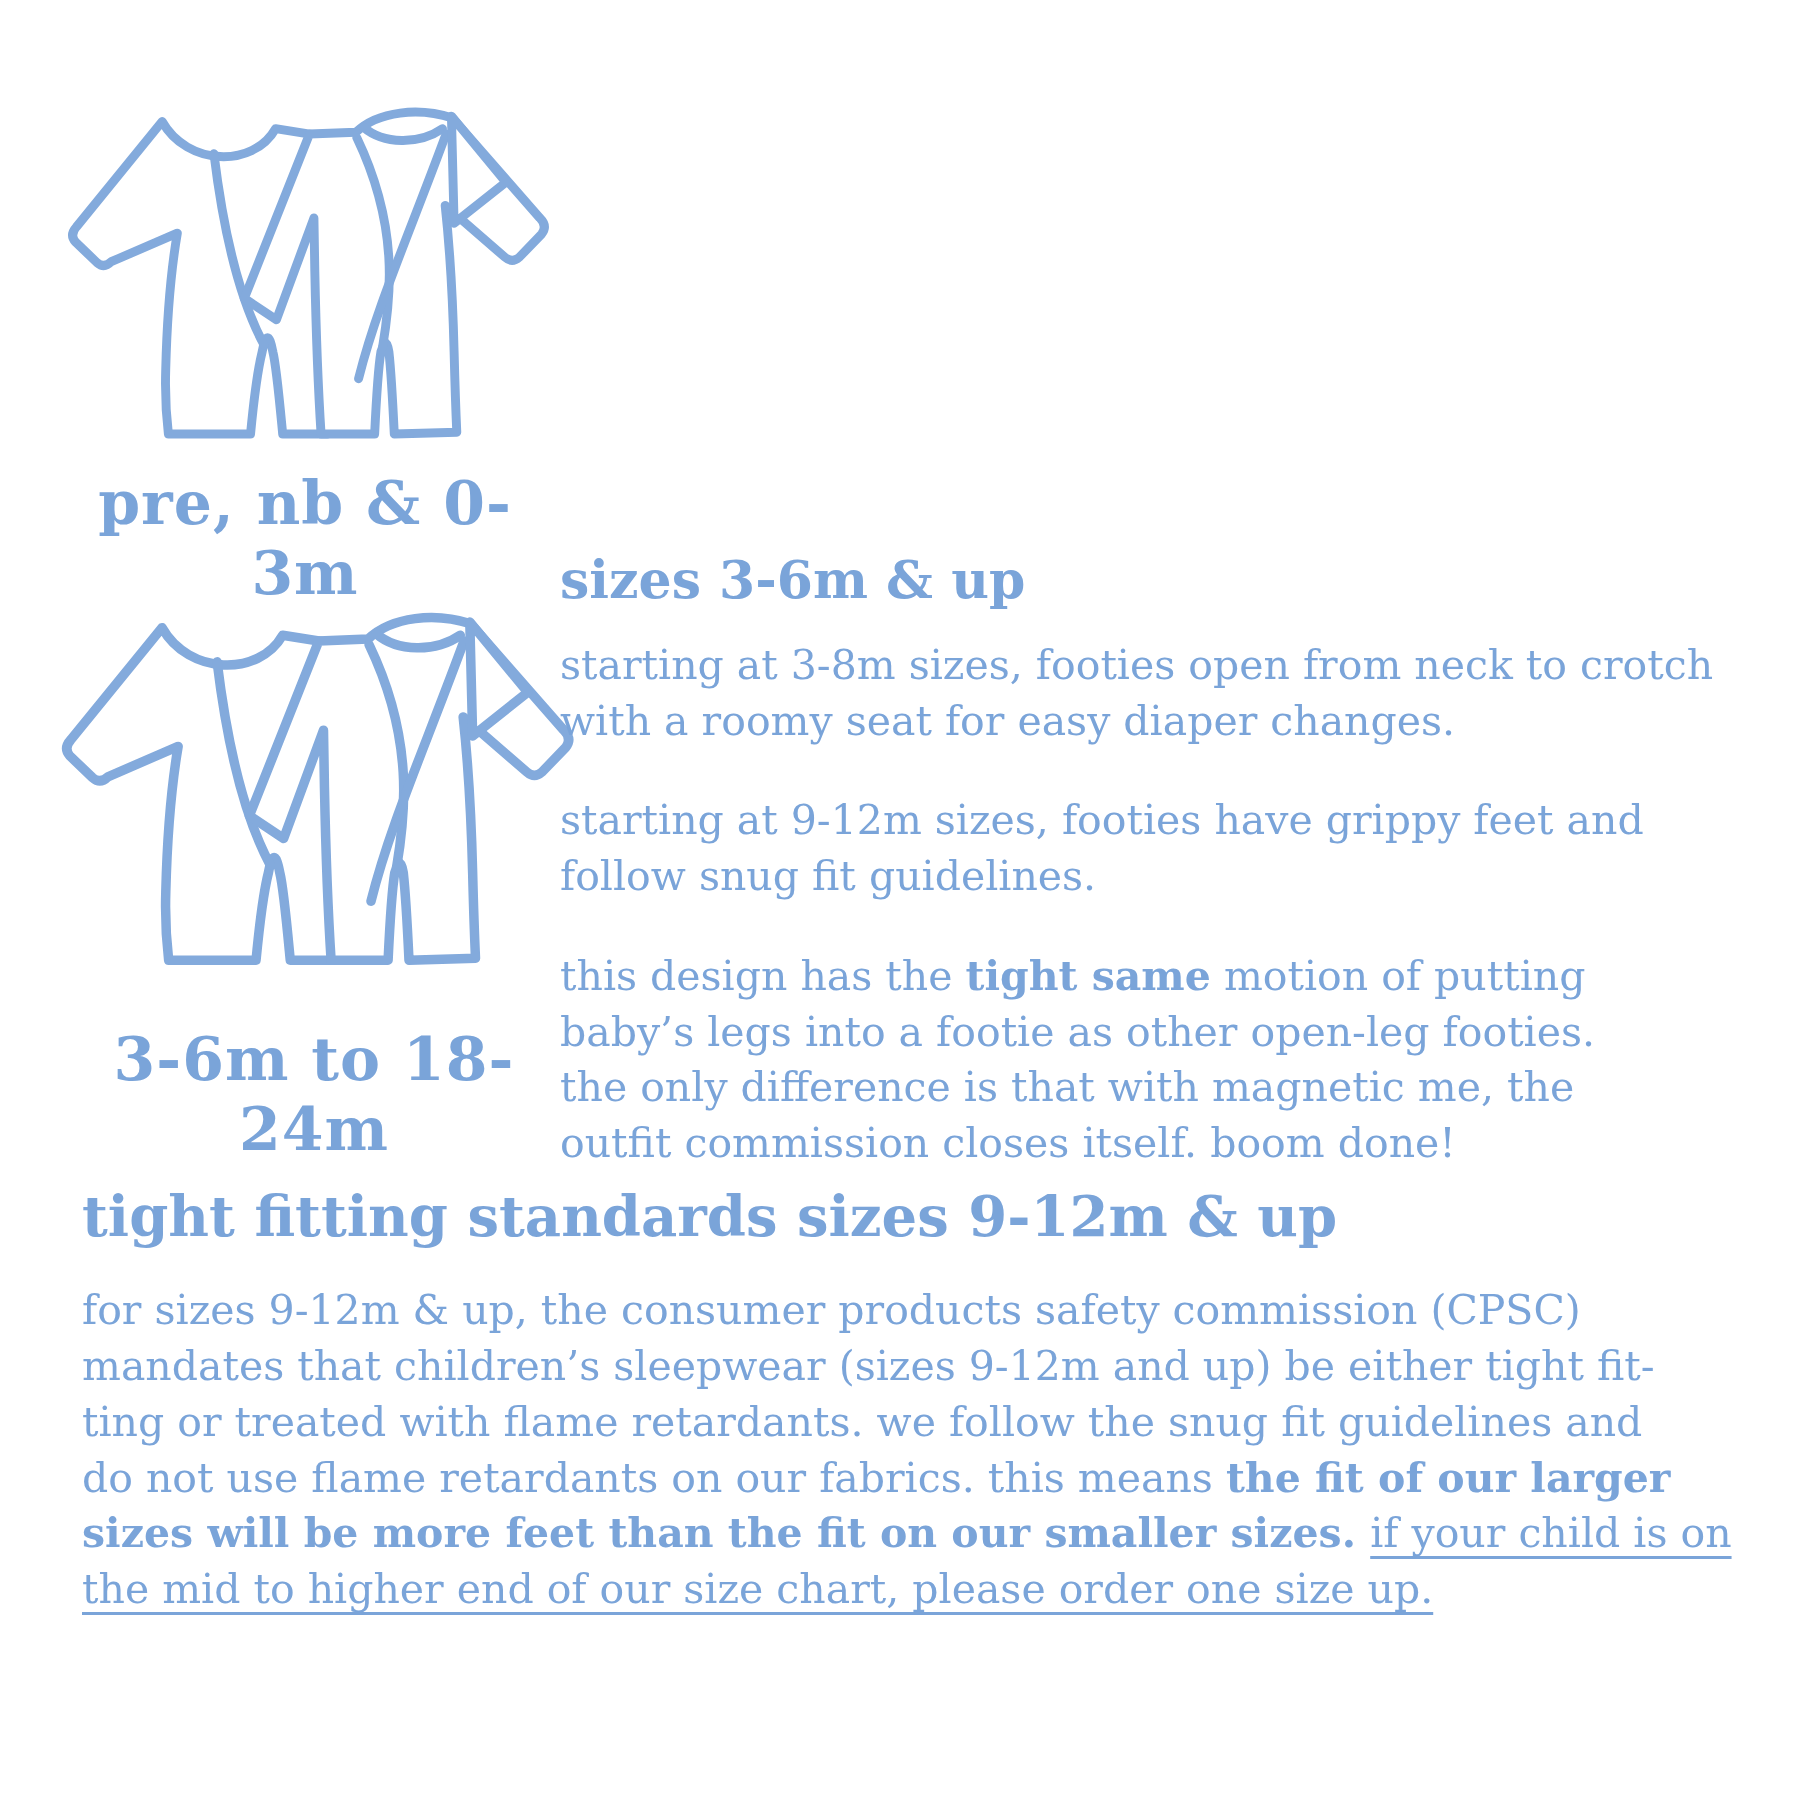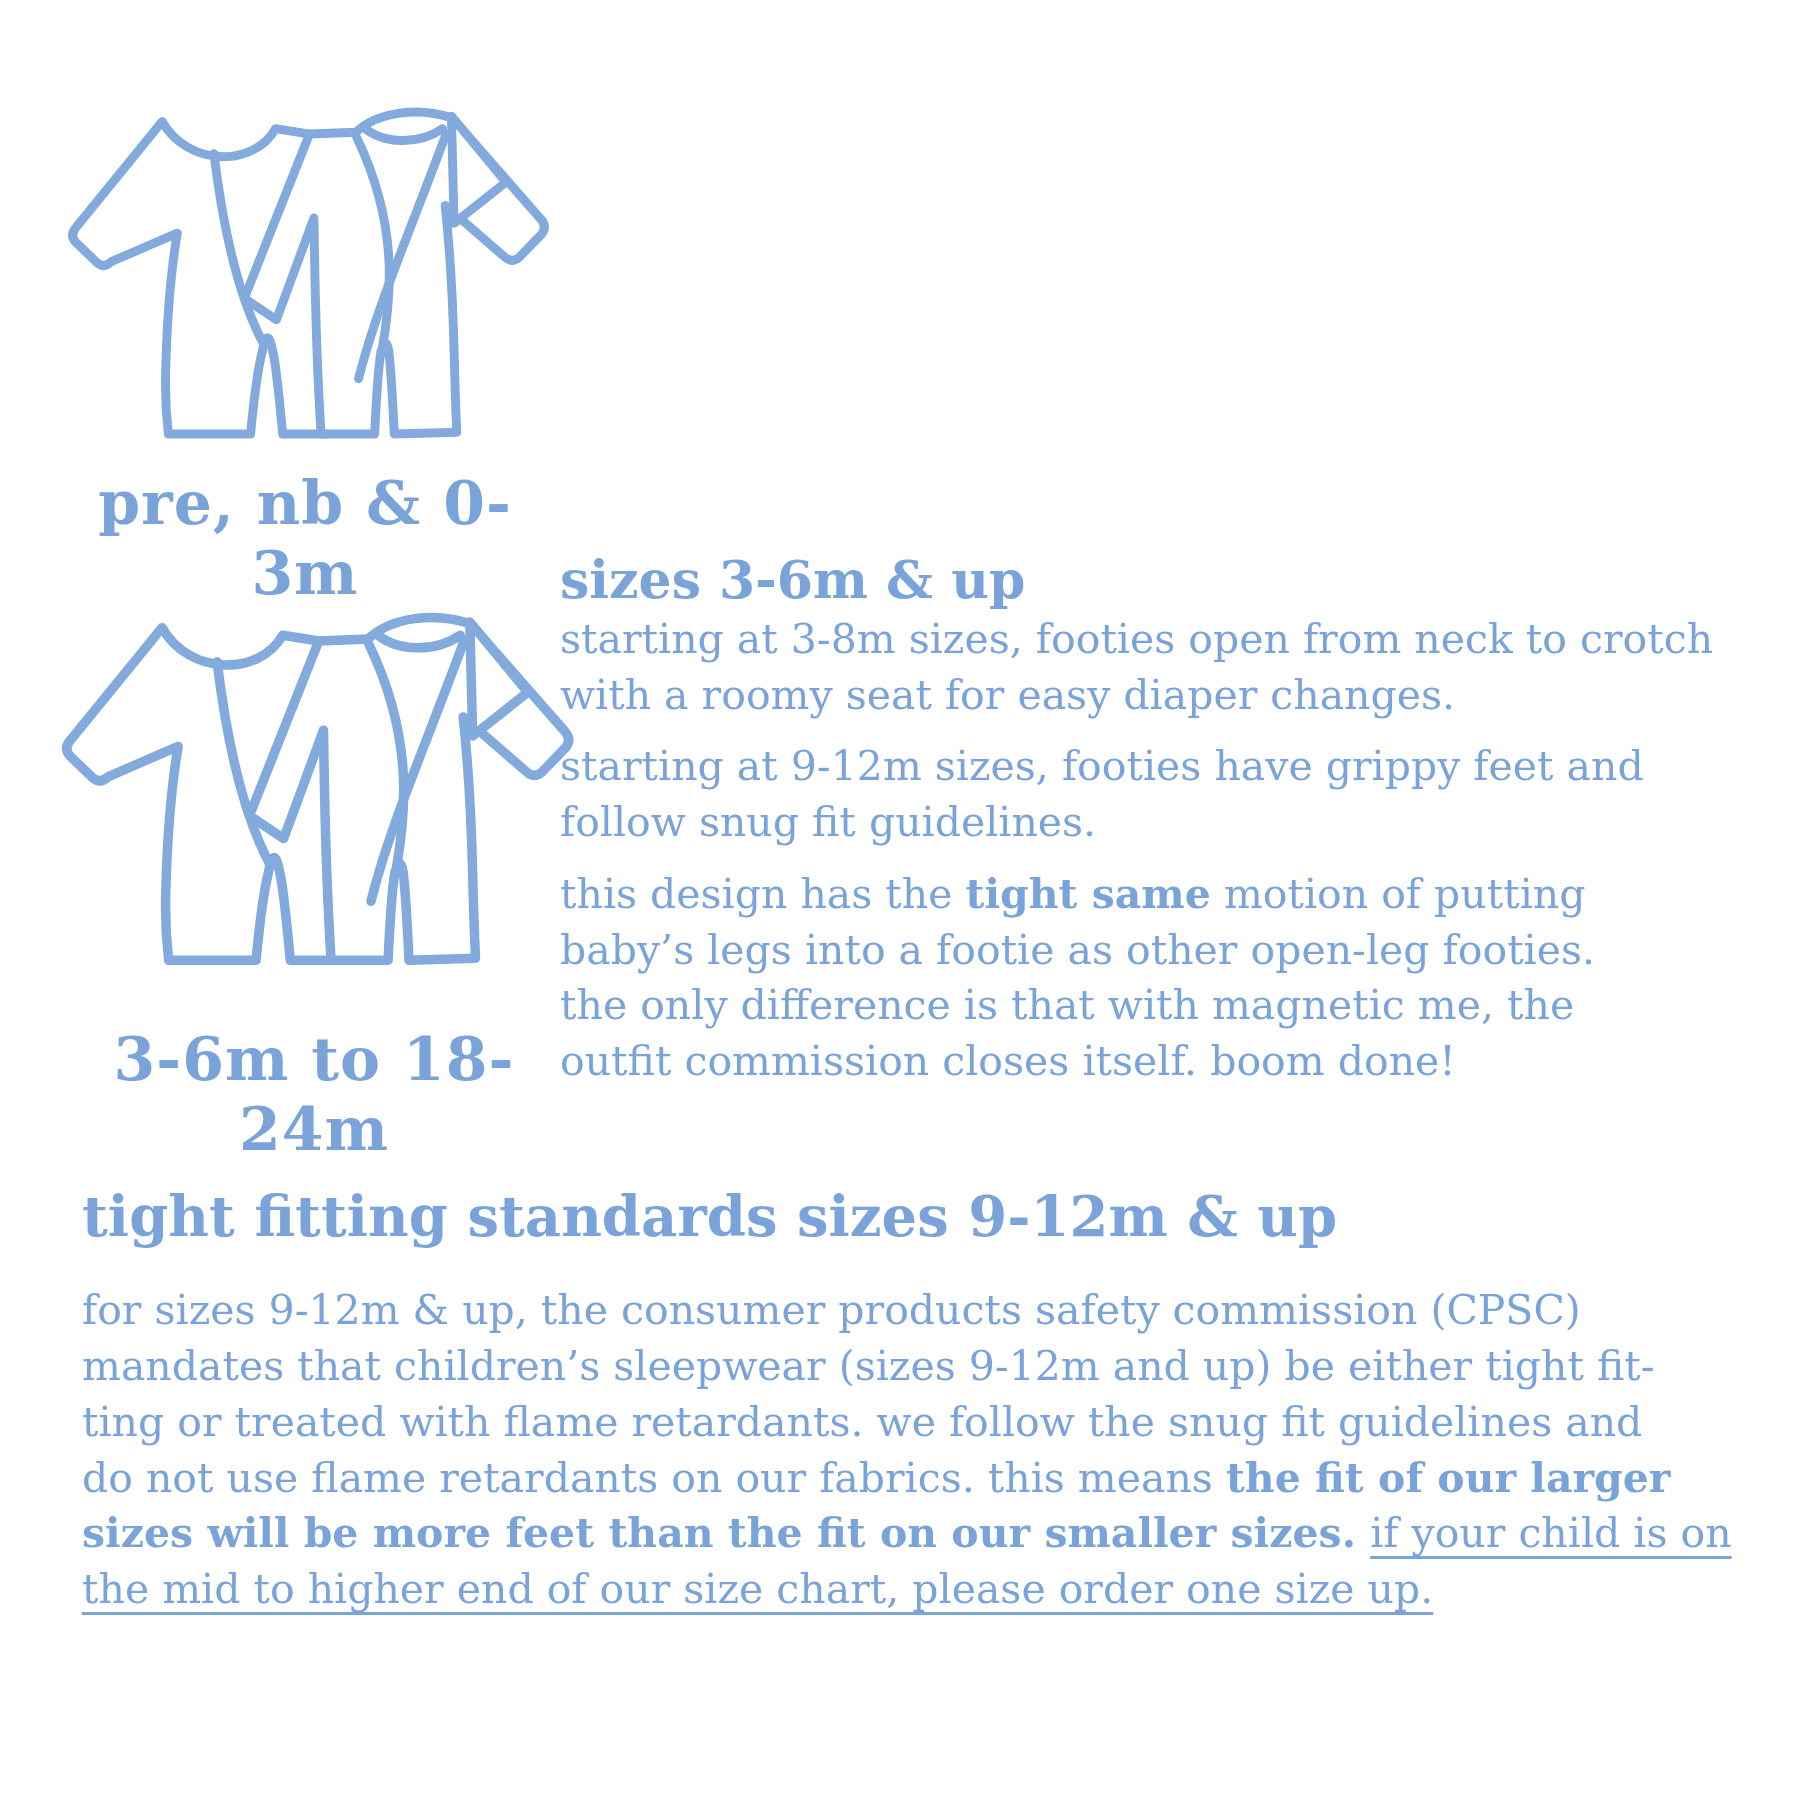--- a/index.html
+++ b/index.html
@@ -20,22 +20,22 @@
   .fig2{left:48px;top:574px;width:532px;height:436px;}
   .caption{position:absolute;text-align:center;font-weight:700;font-size:60px;letter-spacing:1px;}
   .cap1{left:55px;top:468px;width:500px;}
   .cap2{left:48px;top:1024px;width:532px;}
   .textblock{position:absolute;}
   .textblock h2{margin:0;font-size:52px;font-weight:700;line-height:1.15;}
   .body{margin:0;font-size:41px;line-height:1.36;white-space:pre-line;}
   .tb1{left:560px;top:112px;width:1140px;}
   .tb1 h2{margin-bottom:12px;}
   .tb2{left:560px;top:550px;width:1230px;}
-  .tb2 h2{margin-bottom:2px;}
-  .tb2 .body + .body{margin-top:16px;}
+  .tb2 h2{margin-bottom:28px;}
+  .tb2 .body + .body{margin-top:44px;}
   .tb3{left:82px;top:1184px;width:1690px;}
   .tb3 h2{font-size:56px;margin-bottom:35px;}
   strong{font-weight:700;}
   .underlined{text-decoration:underline;text-decoration-thickness:3px;text-underline-offset:9px;}
 </style>
 </head>
 <body>
 
 <div class="page">
 

